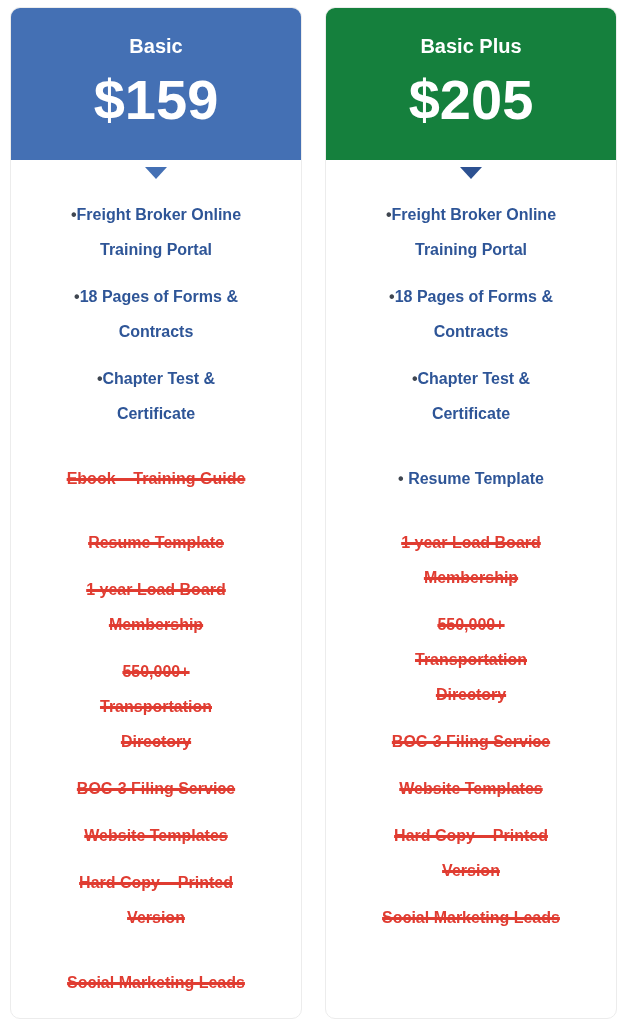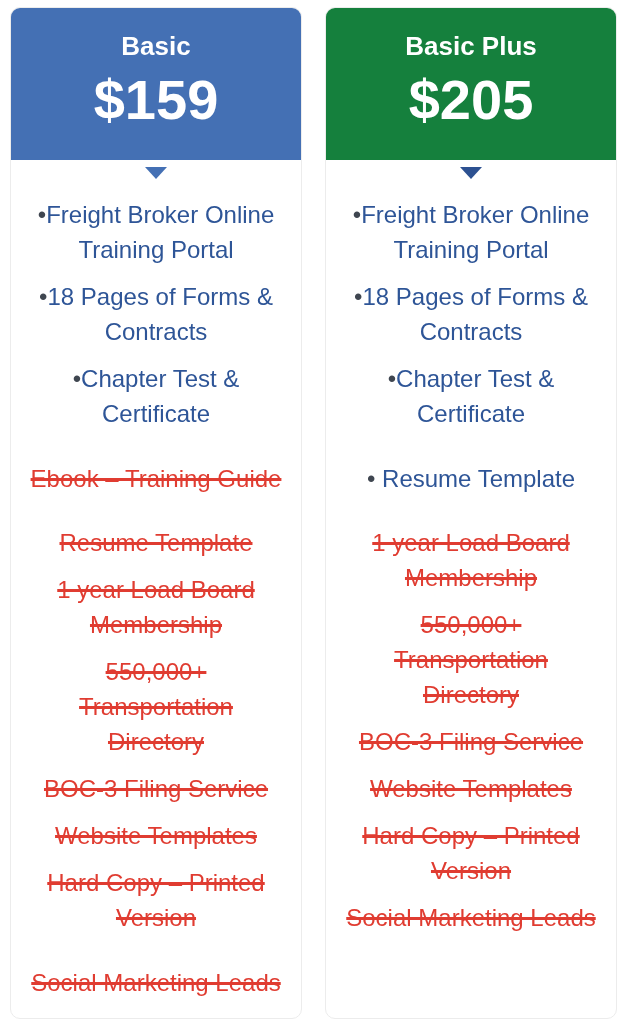--- a/index.html
+++ b/index.html
@@ -28,43 +28,43 @@
     border: 1px solid var(--card-border);
     border-radius: 10px;
     text-align: center;
   }
   .card-header {
     height: 152px;
     border-radius: 9px 9px 0 0;
     color: var(--header-text);
   }
   .plan-title {
-    font-size: 26px;
+    font-size: 20px;
     font-weight: 700;
     padding-top: 20px;
     line-height: 36px;
   }
   .plan-price {
     font-size: 56px;
     font-weight: 700;
     line-height: 56px;
     margin-top: 8px;
   }
   .triangle {
     width: 0; height: 0;
     margin: 7px auto 0 auto;
     border-left: 11px solid transparent;
     border-right: 11px solid transparent;
     border-top: 12px solid #2d5191; 
   }
   .features {
     list-style: none;
     padding-top: 18px;
-    font-size: 24px;
-    font-weight: 400;
+    font-size: 16px;
+    font-weight: 700;
   }
   .feature {
     margin-bottom: 12px;
   }
   
   .features li:nth-child(4),
   .features li:nth-child(11) {
     min-height: 70px;
     display: flex;
     flex-direction: column;

